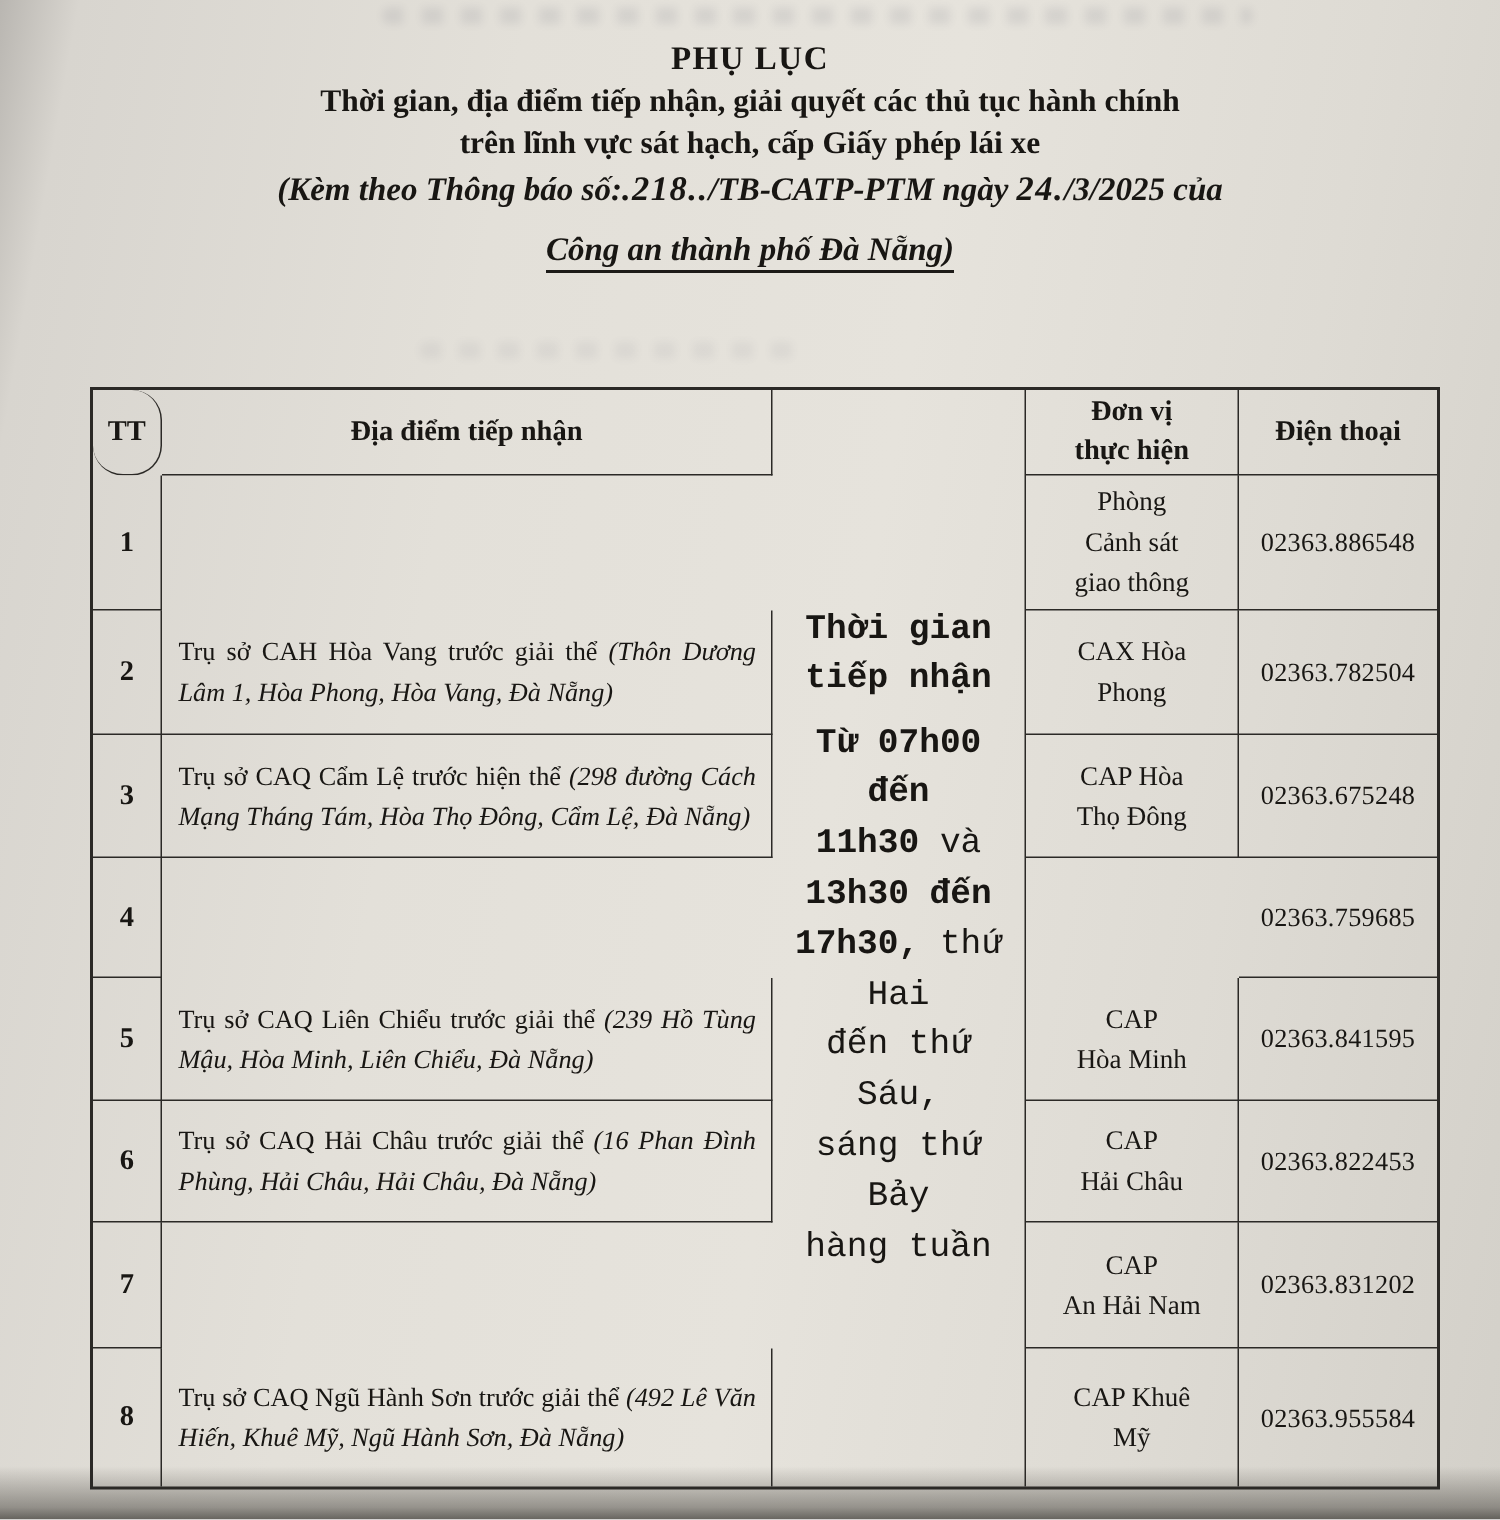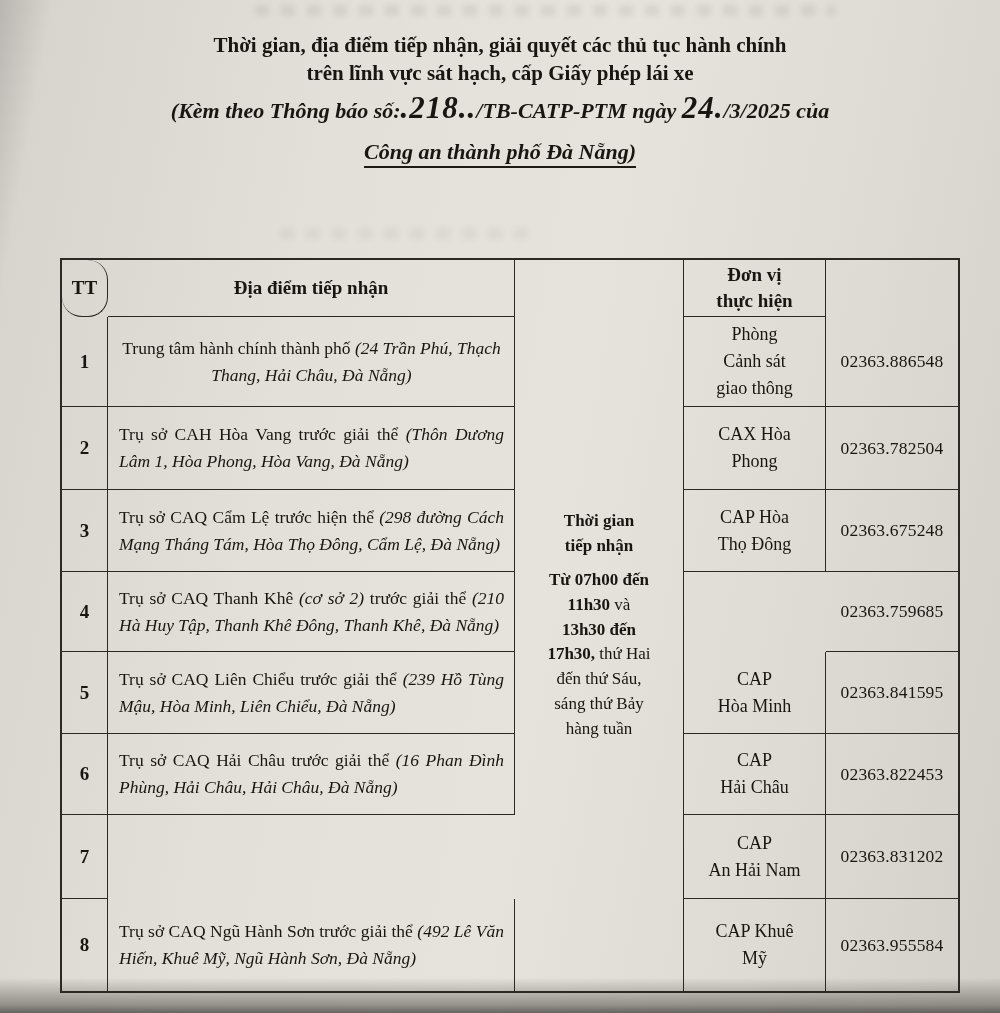--- a/index.html
+++ b/index.html
@@ -14,21 +14,21 @@
     color:#181613;
   }
   
   .bleed{position:absolute;filter:blur(3px);opacity:.16;pointer-events:none;}
   .bleed-bar{height:11px;background:repeating-linear-gradient(90deg, rgba(55,58,80,.55) 0 14px, rgba(55,58,80,0) 14px 26px);border-radius:4px;}
 
   .doc-header{position:absolute;left:0;top:28px;width:100%;text-align:center;line-height:1.0;}
   .doc-title{font-size:22px;font-weight:bold;letter-spacing:1px;margin:0 0 6px 0;}
   .doc-sub{font-size:21px;font-weight:bold;margin:7px 0;}
   .doc-note{font-size:22px;font-weight:bold;font-style:italic;margin:8px 0 0 0;}
-  .hand{font-size:31px;letter-spacing:1px;}
+  .hand{font-size:23px;letter-spacing:1px;}
   .org-line{display:inline-block;margin-top:10px;padding-bottom:3px;border-bottom:2.5px solid #1d1b18;}
 
   .tbl{
     position:absolute;left:60px;top:258px;width:896px;height:731px;
     display:grid;
     grid-template-columns:46px 407px 169px 142px 132px;
     grid-template-rows:57px 90px 83px 82px 80px 82px 81px 84px 92px;
     border:2px solid #2b2926;
     box-sizing:content-box;
   }
@@ -43,82 +43,78 @@
   .cell.last-row{border-bottom:none;}
   .th{font-weight:bold;font-size:19px;text-align:center;white-space:pre-line;line-height:1.35;}
   .tt-cell{font-weight:bold;font-size:19px;}
   .addr-cell{justify-content:flex-start;padding:4px 10px 4px 11px;}
   .addr-text{font-size:17.5px;line-height:1.52;width:100%;}
   .addr-text.j{text-align:justify;text-justify:inter-word;}
   .addr-text.c{text-align:center;}
   .addr-text .it{font-style:italic;}
   .unit-cell{font-size:18px;text-align:center;white-space:pre-line;line-height:1.5;}
   .phone-cell{font-size:17.5px;letter-spacing:.2px;}
-  .time-cell{flex-direction:column;line-height:1.46;font-size:17px;text-align:center;padding:6px 4px;}
+  .time-cell{flex-direction:column;line-height:1.46;font-size:23px;text-align:center;padding:6px 4px;font-family:Liberation Mono, monospace;}
   .time-line{display:block;}
   .time-line .b{font-weight:bold;}
   .gap-after{margin-bottom:9px;}
 </style>
 </head>
 <body>
 
 <div class="page">
 
   <div class="bleed bleed-bar" style="left:255px;top:5px;width:580px;"></div>
   <div class="bleed bleed-bar" style="left:280px;top:228px;width:260px;opacity:.10;"></div>
 
   <div class="doc-header">
+    <div class="doc-title">PHỤ LỤC</div>
     <div class="doc-sub">Thời gian, địa điểm tiếp nhận, giải quyết các thủ tục hành chính</div>
     <div class="doc-sub">trên lĩnh vực sát hạch, cấp Giấy phép lái xe</div>
     <div class="doc-note"><span>(Kèm theo Thông báo số:</span><span class="hand">.218..</span><span>/TB-CATP-PTM ngày </span><span class="hand">24.</span><span>/3/2025 của</span></div>
     <div class="doc-note"><span class="org-line">Công an thành phố Đà Nẵng)</span></div>
   </div>
 
   <div class="tbl" id="tbl">
       <div class="cell th" style="grid-area: 1 / 1; border-radius: 20px;">TT</div>
       <div class="cell th" style="grid-area: 1 / 2;">Địa điểm tiếp nhận</div>
       <div class="cell th" style="grid-area: 1 / 4;">Đơn vị
 thực hiện</div>
+      <div class="cell th last-col" style="grid-area: 1 / 5;">Điện thoại</div>
       <div class="cell time-cell last-row" style="grid-area: 1 / 3 / 10;">
         <span class="time-line"><span class="b">Thời gian</span></span>
         <span class="time-line gap-after"><span class="b">tiếp nhận</span></span>
         <span class="time-line"><span class="b">Từ 07h00 đến</span></span>
         <span class="time-line"><span class="b">11h30</span><span> và</span></span>
         <span class="time-line"><span class="b">13h30 đến</span></span>
         <span class="time-line"><span class="b">17h30,</span><span> thứ Hai</span></span>
         <span class="time-line"><span>đến thứ Sáu,</span></span>
         <span class="time-line"><span>sáng thứ Bảy</span></span>
         <span class="time-line"><span>hàng tuần</span></span>
       </div>
       <div class="cell tt-cell" style="grid-area: 2 / 1;">1</div>
-      <div class="cell addr-cell" style="grid-area: 2 / 2;">
-        <div class="addr-text c"><span>Trung tâm hành chính thành phố </span><span class="it">(24 Trần Phú, Thạch Thang, Hải Châu, Đà Nẵng)</span></div>
-      </div>
       <div class="cell unit-cell" style="grid-area: 2 / 4;">Phòng
 Cảnh sát
 giao thông</div>
       <div class="cell phone-cell last-col" style="grid-area: 2 / 5;">02363.886548</div>
       <div class="cell tt-cell" style="grid-area: 3 / 1;">2</div>
       <div class="cell addr-cell" style="grid-area: 3 / 2;">
         <div class="addr-text j"><span>Trụ sở CAH Hòa Vang trước giải thể </span><span class="it">(Thôn Dương Lâm 1, Hòa Phong, Hòa Vang, Đà Nẵng)</span></div>
       </div>
       <div class="cell unit-cell" style="grid-area: 3 / 4;">CAX Hòa
 Phong</div>
       <div class="cell phone-cell last-col" style="grid-area: 3 / 5;">02363.782504</div>
       <div class="cell tt-cell" style="grid-area: 4 / 1;">3</div>
       <div class="cell addr-cell" style="grid-area: 4 / 2;">
         <div class="addr-text j"><span>Trụ sở CAQ Cẩm Lệ trước hiện thể </span><span class="it">(298 đường Cách Mạng Tháng Tám, Hòa Thọ Đông, Cẩm Lệ, Đà Nẵng)</span></div>
       </div>
       <div class="cell unit-cell" style="grid-area: 4 / 4;">CAP Hòa
 Thọ Đông</div>
       <div class="cell phone-cell last-col" style="grid-area: 4 / 5;">02363.675248</div>
       <div class="cell tt-cell" style="grid-area: 5 / 1;">4</div>
-      <div class="cell addr-cell" style="grid-area: 5 / 2;">
-        <div class="addr-text j"><span>Trụ sở CAQ Thanh Khê </span><span class="it">(cơ sở 2)</span><span> trước giải thể </span><span class="it">(210 Hà Huy Tập, Thanh Khê Đông, Thanh Khê, Đà Nẵng)</span></div>
-      </div>
       <div class="cell phone-cell last-col" style="grid-area: 5 / 5;">02363.759685</div>
       <div class="cell tt-cell" style="grid-area: 6 / 1;">5</div>
       <div class="cell addr-cell" style="grid-area: 6 / 2;">
         <div class="addr-text j"><span>Trụ sở CAQ Liên Chiểu trước giải thể </span><span class="it">(239 Hồ Tùng Mậu, Hòa Minh, Liên Chiểu, Đà Nẵng)</span></div>
       </div>
       <div class="cell unit-cell" style="grid-area: 6 / 4;">CAP
 Hòa Minh</div>
       <div class="cell phone-cell last-col" style="grid-area: 6 / 5;">02363.841595</div>
       <div class="cell tt-cell" style="grid-area: 7 / 1;">6</div>
       <div class="cell addr-cell" style="grid-area: 7 / 2;">

